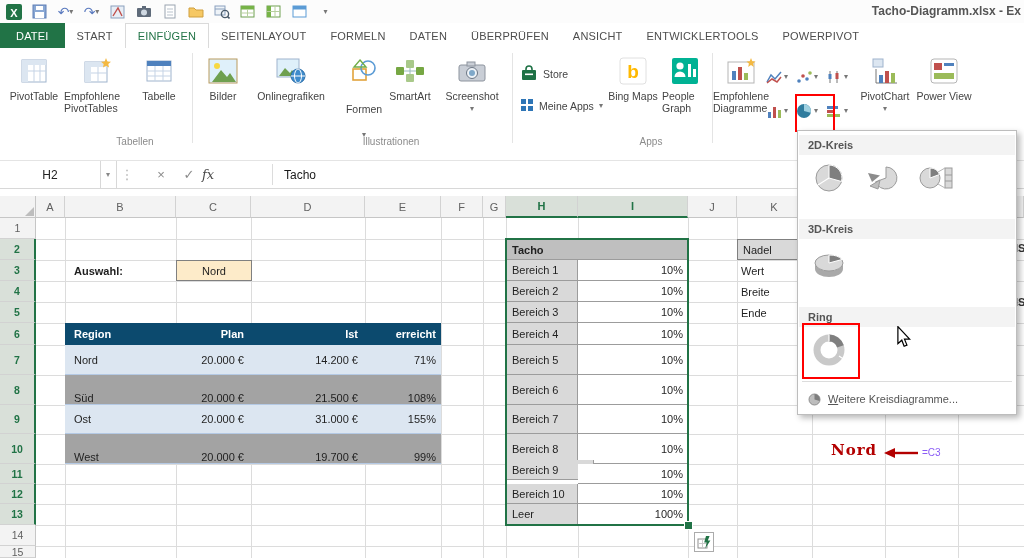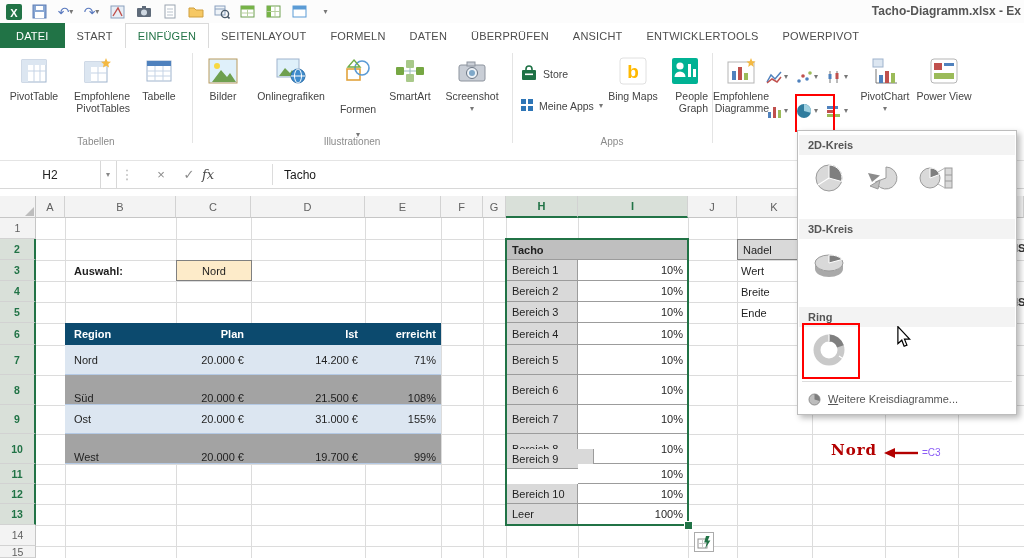--- a/index.html
+++ b/index.html
@@ -17,24 +17,24 @@
   
   .tabs{position:absolute;left:0;top:23px;width:1024px;height:25px;display:flex;background:#fff;border-bottom:1px solid #dadada;}
   .tab{padding:0 12px;display:flex;align-items:center;font-size:11px;color:#4d4d4d;letter-spacing:.2px;}
   .tab.file{background:#217346;color:#fff;padding:0 16px;}
   .tab.active{border:1px solid #dadada;border-bottom:1px solid #fff;margin-bottom:-1px;color:#217346;background:#fff;}
 
   
   .ribbon{position:absolute;left:0;top:48px;width:1024px;height:102px;background:#fff;border-bottom:1px solid #cfcfcf;}
   .group{position:absolute;top:0;height:102px;}
   .gsep{position:absolute;top:5px;width:1px;height:90px;background:#e4e4e4;}
-  .grouplabel{position:absolute;bottom:3px;left:0;width:100%;text-align:center;font-size:10px;color:#8b8b8b;}
+  .grouplabel{position:absolute;bottom:3px;left:0;width:100%;text-align:center;font-size:10px;color:#8b8b8b;padding-left:39px;}
   .bigbtn{position:absolute;top:7px;display:flex;flex-direction:column;align-items:center;gap:3px;cursor:default;}
   .bicon{height:32px;display:flex;align-items:center;justify-content:center;}
-  .blabel{font-size:10.5px;color:#444;text-align:right;line-height:1.18;}
+  .blabel{font-size:10.5px;color:#444;text-align:left;line-height:1.18;}
   .hbtn{position:absolute;display:flex;align-items:center;gap:5px;font-size:10.5px;color:#444;}
   .schart{position:absolute;width:30px;height:30px;display:flex;align-items:center;gap:2px;}
   .redbox{position:absolute;border:2px solid #ff0000;pointer-events:none;z-index:40;}
 
   
   .fxbar{position:absolute;left:0;top:150px;width:1024px;height:46px;background:#fff;border-bottom:1px solid #cfcfcf;}
   .fxstrip{position:absolute;left:0;top:10px;width:1024px;height:27px;border-top:1px solid #e4e4e4;border-bottom:1px solid #d8d8d8;}
   .namebox{position:absolute;left:0;top:0;width:100px;height:27px;display:flex;align-items:center;justify-content:center;font-size:12px;color:#222;border-right:1px solid #d8d8d8;}
   .nbdd{position:absolute;left:100px;top:0;width:16px;height:27px;display:flex;align-items:center;justify-content:center;color:#888;font-size:8px;border-right:1px solid #d8d8d8;}
   .fxbtn{position:absolute;top:0;height:27px;display:flex;align-items:center;justify-content:center;font-size:13px;color:#8a8a8a;}
@@ -257,21 +257,21 @@
             <svg width="30" height="26">
               <rect x="1" y="1" width="22" height="18" fill="#dff0fa" stroke="#9fb4cd"></rect>
               <polygon points="3,18 9,10 14,15 16,12 21,18" fill="#6fa050"></polygon>
               <circle cx="22" cy="18" r="7" fill="#3f8ccc" stroke="#2a6da8"></circle>
               <line x1="15" y1="18" x2="29" y2="18" stroke="#fff"></line>
               <ellipse cx="22" cy="18" rx="3.5" ry="7" fill="none" stroke="#fff"></ellipse>
             </svg>
           </div>
         <div class="blabel">Onlinegrafiken</div>
       </div>
-      <div class="bigbtn" style="left:142px;width:48px;gap:16px;">
+      <div class="bigbtn" style="left:148px;width:48px;gap:16px;">
         <div class="bicon">
             <svg width="28" height="26">
               <rect x="3" y="11" width="13" height="11" fill="none" stroke="#e2a33c" stroke-width="1.6"></rect>
               <circle cx="18" cy="10" r="7" fill="none" stroke="#5b9bd5" stroke-width="1.6"></circle>
               <polygon points="10,2 16,9 4,9" fill="none" stroke="#70ad47" stroke-width="1.4"></polygon>
             </svg>
           </div>
         <div class="blabel">Formen</div>
         <div class="dd">▾</div>
       </div>
@@ -569,21 +569,21 @@
     <div class="tcell tlabel" style="left:507px;top:127px;width:71px;height:22px;">Bereich 4</div>
     <div class="tcell tval" style="left:578px;top:127px;width:111px;height:22px;">10%</div>
     <div class="tcell tlabel" style="left:507px;top:149px;width:71px;height:30px;">Bereich 5</div>
     <div class="tcell tval" style="left:578px;top:149px;width:111px;height:30px;">10%</div>
     <div class="tcell tlabel" style="left:507px;top:179px;width:71px;height:30px;">Bereich 6</div>
     <div class="tcell tval" style="left:578px;top:179px;width:111px;height:30px;">10%</div>
     <div class="tcell tlabel" style="left:507px;top:209px;width:71px;height:29px;">Bereich 7</div>
     <div class="tcell tval" style="left:578px;top:209px;width:111px;height:29px;">10%</div>
     <div class="tcell tlabel" style="left:507px;top:238px;width:71px;height:30px;">Bereich 8</div>
     <div class="tcell tval" style="left:578px;top:238px;width:111px;height:30px;">10%</div>
-    <div class="tcell tlabel" style="left:507px;top:253px;width:87px;height:20px;">Bereich 9</div>
+    <div class="tcell tlabel" style="left:507px;top:264px;width:87px;height:20px;">Bereich 9</div>
     <div class="tcell tval" style="left:578px;top:268px;width:111px;height:20px;">10%</div>
     <div class="tcell tlabel" style="left:507px;top:288px;width:71px;height:20px;">Bereich 10</div>
     <div class="tcell tval" style="left:578px;top:288px;width:111px;height:20px;">10%</div>
     <div class="tcell tlabel" style="left:507px;top:308px;width:71px;height:21px;">Leer</div>
     <div class="tcell tval" style="left:578px;top:308px;width:111px;height:21px;">100%</div>
 
     <div class="selbox"></div>
     <div class="fillhandle"></div>
     <div class="qabtn">
       <svg width="15" height="15">

